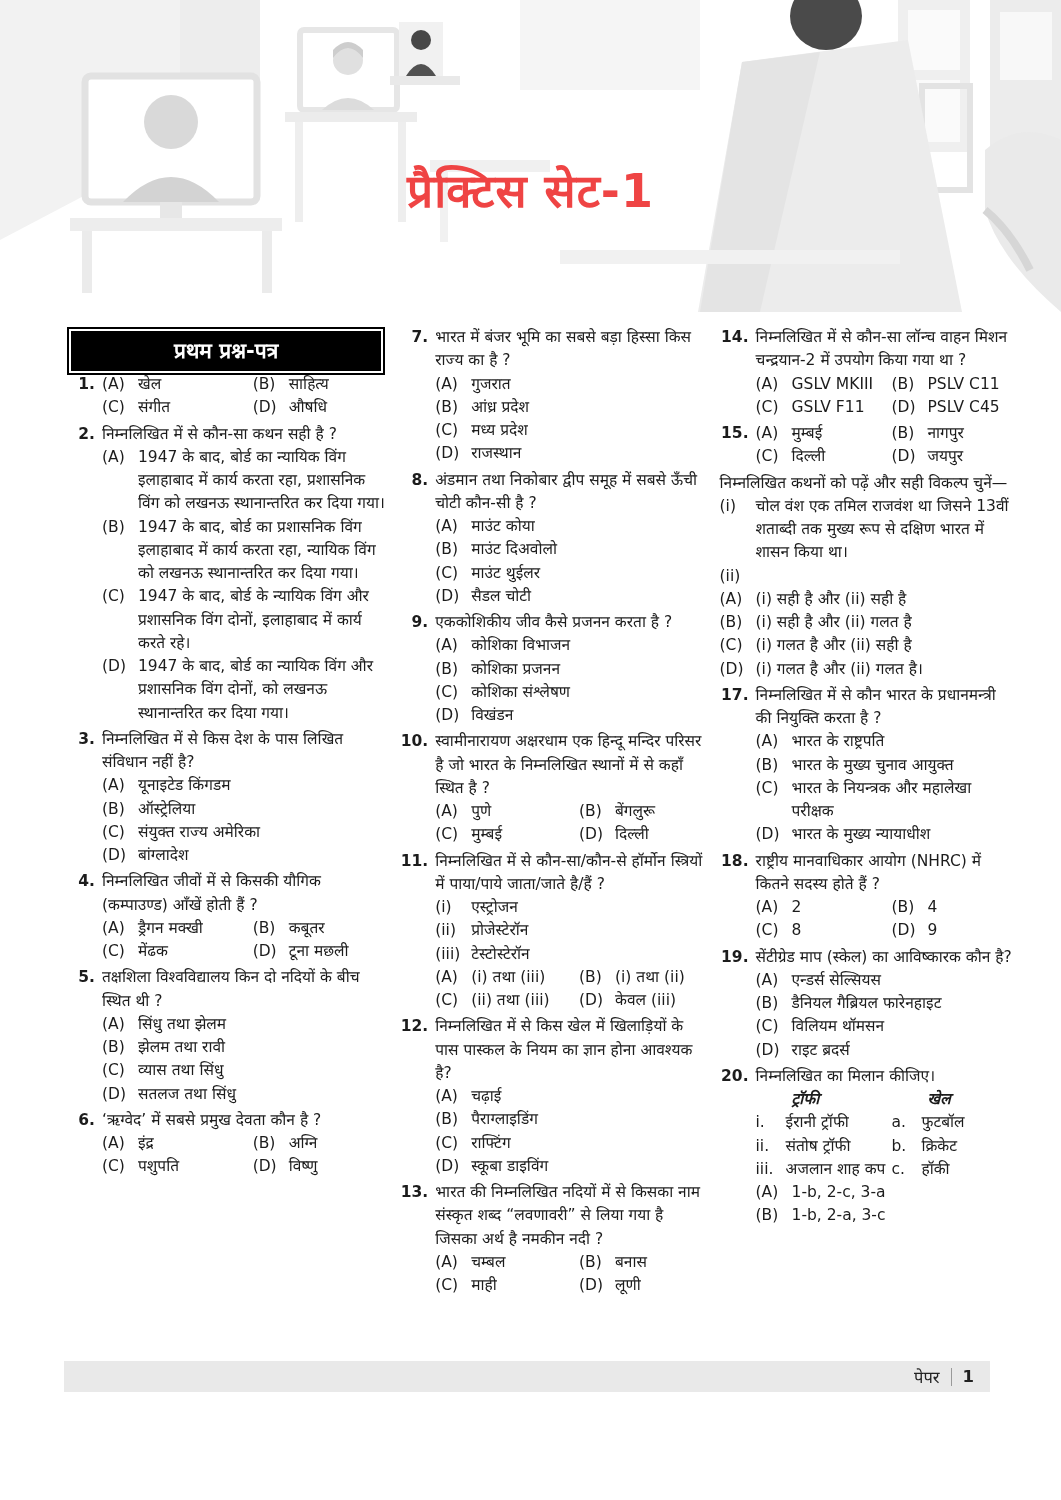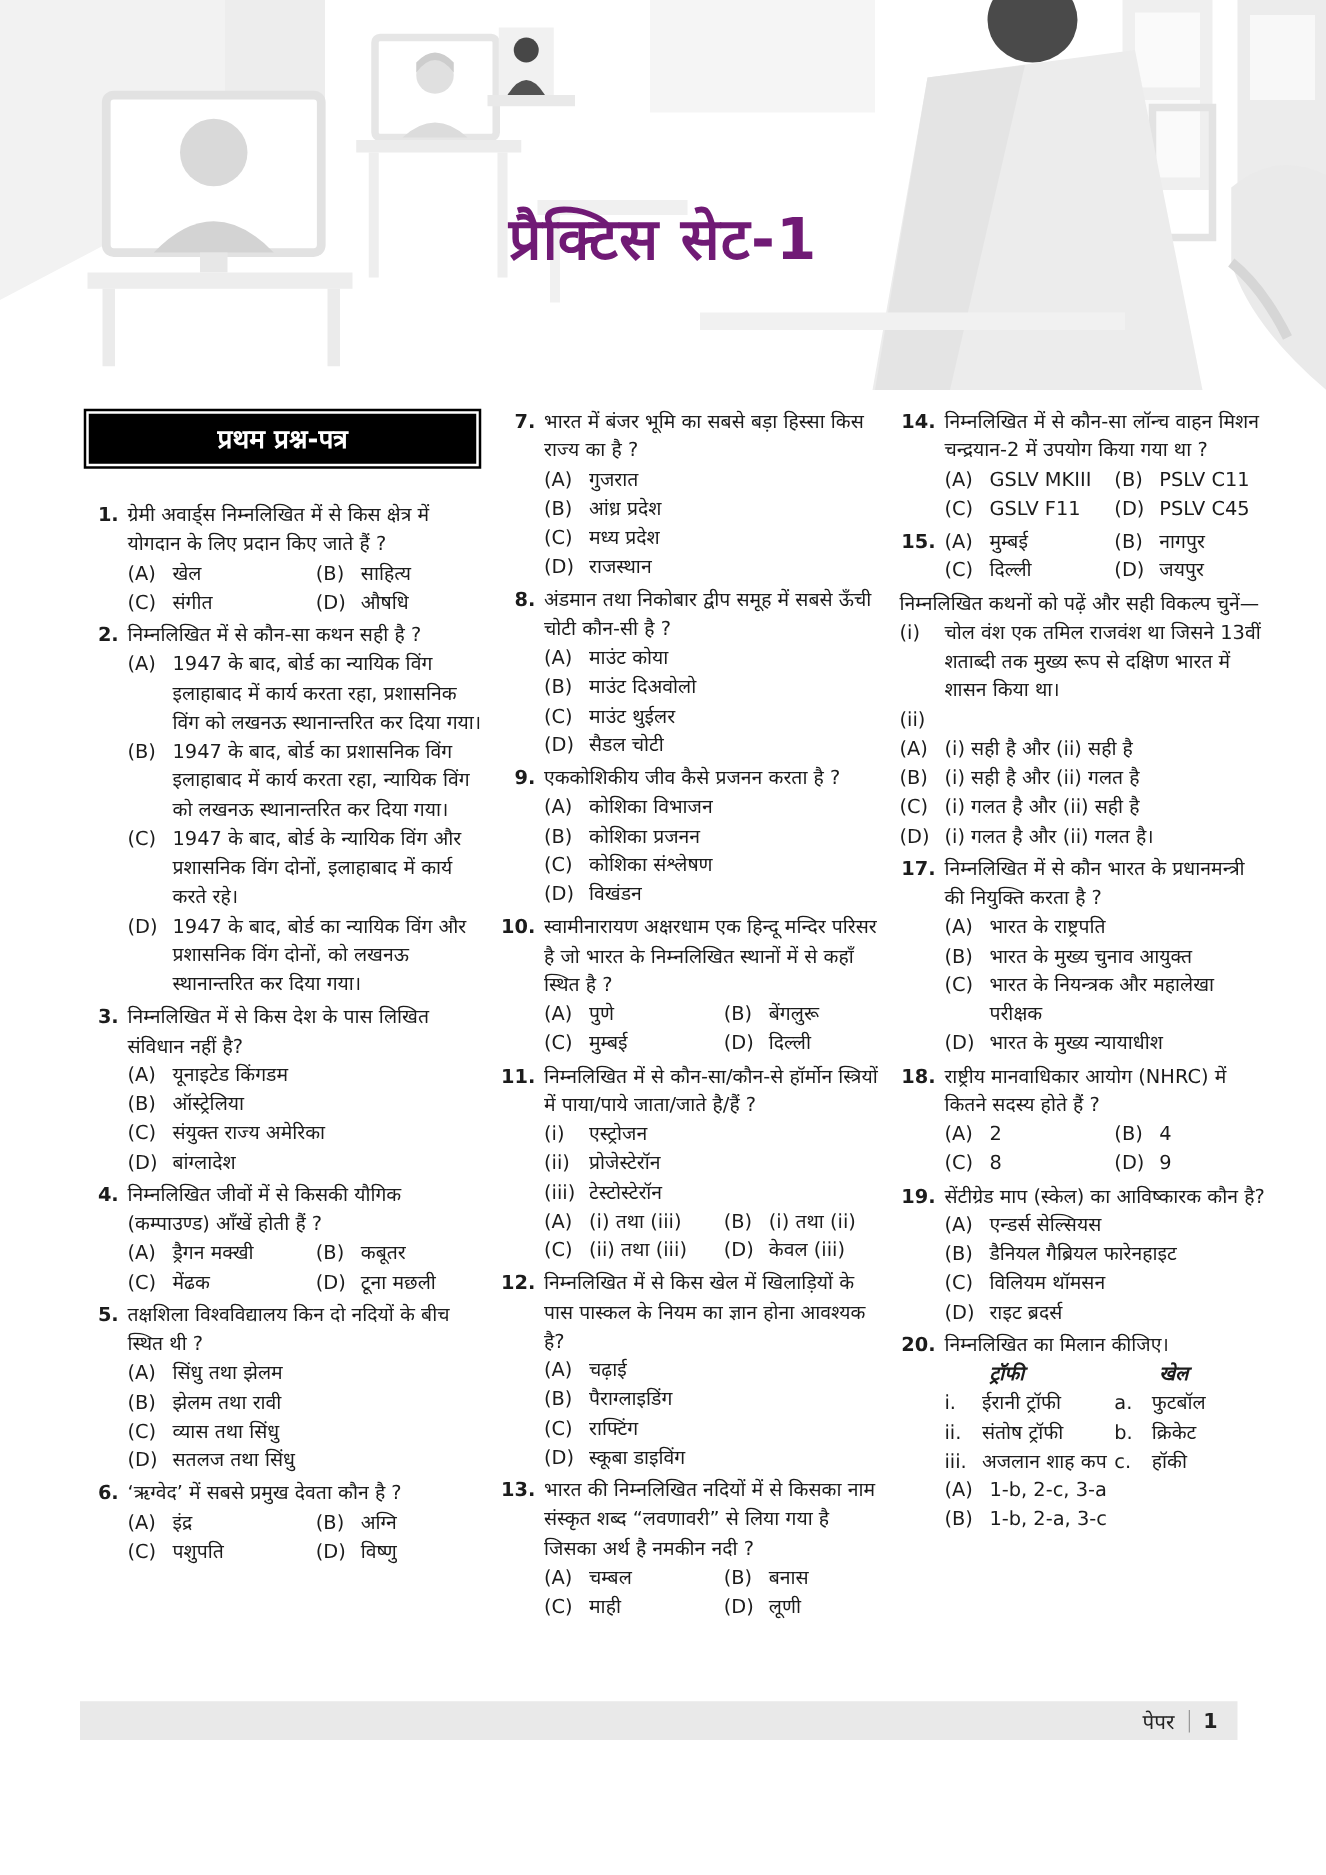--- a/index.html
+++ b/index.html
@@ -6,35 +6,35 @@
   body{
     width:1061px;height:1500px;background:#ffffff;
     font-family:"DejaVu Sans", sans-serif;color:#1c1c1c;
   }
   .page{position:relative;width:1061px;height:1500px;overflow:hidden;background:#fff;}
 
   
   .hero{position:absolute;top:0;left:0;width:1061px;height:312px;}
   .page-title{
     position:absolute;top:158px;left:0;width:100%;
-    text-align:center;font-size:46px;font-weight:bold;color:#701a75;
+    text-align:center;font-size:46px;font-weight:bold;color:#ef4444;
     letter-spacing:1px;
   }
 
   
   .content{position:absolute;top:326px;left:66px;width:946px;display:flex;gap:13px;}
   .col{display:block;}
   .col-1{width:323px;}
   .col-2{width:310px;}
   .col-3{width:295px;}
 
   .sec-box{
     background:#000;color:#fff;text-align:center;font-weight:bold;
     font-size:21px;padding:5px 4px 7px 4px;border:2px solid #fff;
-    box-shadow:0 0 0 2px #000;margin:3px 3px 28px 3px;
+    box-shadow:0 0 0 2px #000;margin:3px 3px 0 3px;
   }
 
   .q{display:flex;margin-bottom:3px;font-size:15.5px;line-height:1.5;}
   .q-no{width:29px;min-width:29px;text-align:right;padding-right:7px;font-weight:bold;}
   .q-body{flex:1;min-width:0;}
   .q-text{}
   .opt{display:flex;}
   .opt-label{min-width:36px;}
   .opt-text{flex:1;min-width:0;}
   .opts-grid{display:grid;grid-template-columns:53% 47%;}
@@ -110,21 +110,20 @@
   </svg>
 
   <div class="page-title">प्रैक्टिस सेट-1</div>
 
   <div class="content">
     <div class="col col-1">
         <div class="sec-box">प्रथम प्रश्न-पत्र</div>
         <div class="q">
           <div class="q-no">1.</div>
           <div class="q-body">
-            <div class="q-text">ग्रेमी अवार्ड्स निम्नलिखित में से किस क्षेत्र में योगदान के लिए प्रदान किए जाते हैं ?</div>
             <div class="opts-grid">
               <div class="opt">
                 <div class="opt-label">(A)</div>
                 <div class="opt-text">खेल</div>
               </div>
               <div class="opt">
                 <div class="opt-label">(B)</div>
                 <div class="opt-text">साहित्य</div>
               </div>
               <div class="opt">

